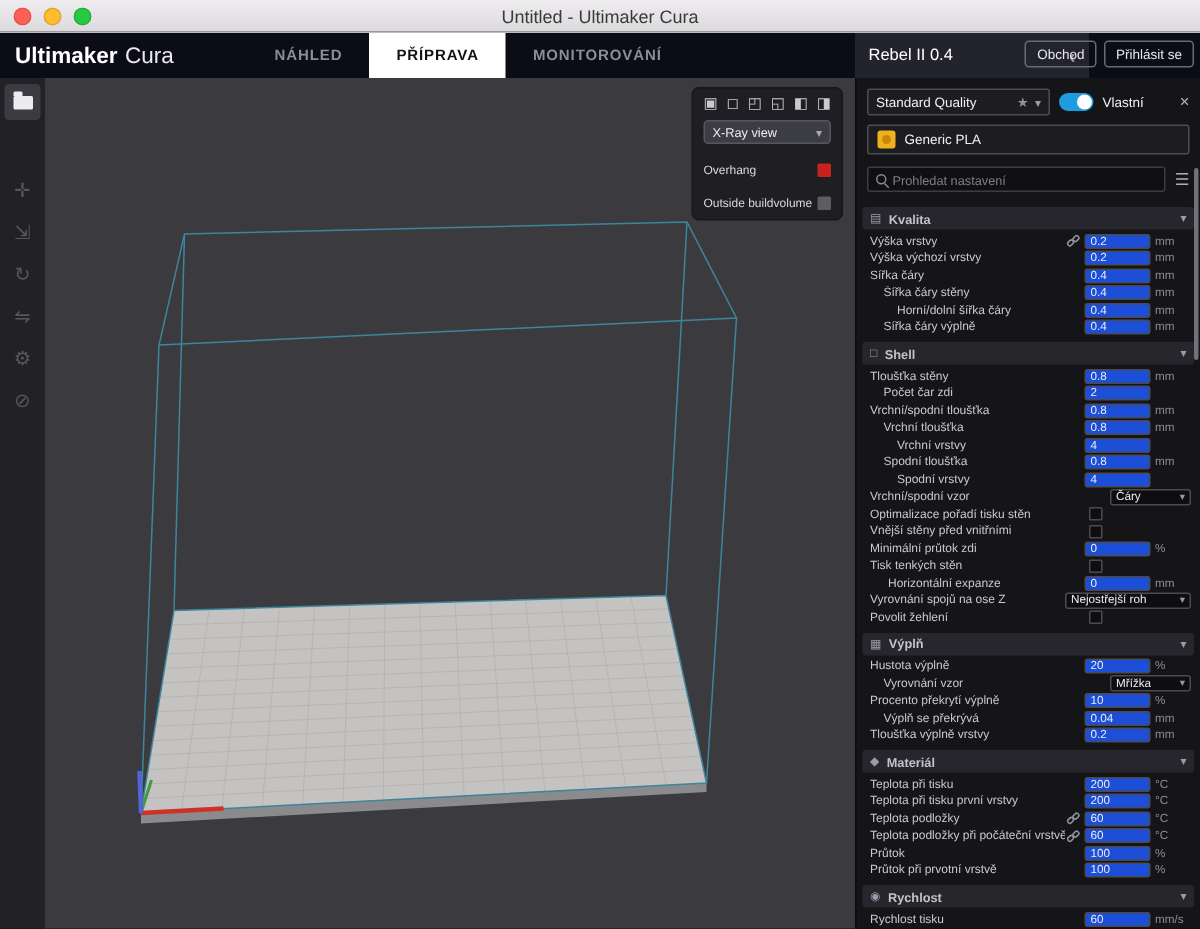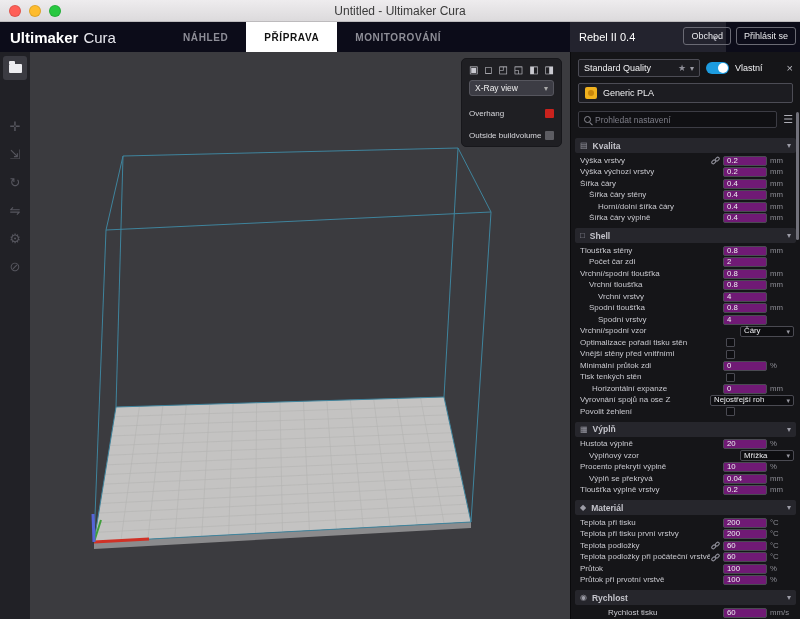--- a/index.html
+++ b/index.html
@@ -58,21 +58,21 @@
 .mag{width:7px;height:7px;border:1.2px solid #8b8b94;border-radius:50%;position:relative;flex:none}
 .mag:after{content:"";position:absolute;left:5px;top:5px;width:4px;height:1.2px;background:#8b8b94;transform:rotate(45deg);transform-origin:0 0}
 .hamb{color:#aeaeb6;font-size:11px}
 .section-header{height:15px;margin:4px 4px 2px;background:#26262c;border-radius:2px;display:flex;align-items:center;gap:5px;padding:0 5px;color:#c3c3ca;font-weight:700;font-size:8.5px}
 .sec-icon{color:#9c9ca6;font-size:8px;font-weight:400}
 .sec-chev{margin-left:auto;color:#9c9ca6;font-size:8px;font-weight:400}
 .setting-row{height:11.5px;display:flex;align-items:center;padding:0 6px 0 9px;color:#c9c9cf}
 .setting-row .lbl{flex:1;white-space:nowrap;overflow:hidden;font-size:8px;line-height:1}
 .ctrl{width:84px;flex:none;display:flex;align-items:center;justify-content:flex-end;gap:3px}
 .ctrl-cb{justify-content:flex-start;padding-left:16px}
-.valbox{width:44px;height:10px;background:#701a75;border:1px solid #4a4a52;border-radius:2px;color:#ededf0;font-size:7.8px;display:flex;align-items:center;padding:0 3px;line-height:1}
+.valbox{width:44px;height:10px;background:#1d4ed8;border:1px solid #4a4a52;border-radius:2px;color:#ededf0;font-size:7.8px;display:flex;align-items:center;padding:0 3px;line-height:1}
 .unit{width:24px;flex:none;color:#8d8d95;font-size:7.8px;line-height:1}
 .cbox{width:9px;height:9px;background:#0e0e11;border:1px solid #4a4a52;border-radius:1px}
 .selbox{width:54px;height:11px;background:#0e0e11;border:1px solid #4a4a52;border-radius:2px;color:#ededf0;font-size:7.8px;display:flex;align-items:center;padding:0 3px;line-height:1}
 .selbox.wide{width:84px}
 .selbox .chev{margin-left:auto;color:#9a9aa2;font-size:7px}
 .linkic{display:flex;align-items:center}
 .scrollthumb{position:absolute;right:1px;top:60px;width:3px;height:128px;background:#71717a;border-radius:2px}
 </style>
 </head>
 <body>
@@ -403,21 +403,21 @@
           <span class="sec-chev">▾</span>
         </div>
         <div class="setting-row">
           <span class="lbl" style="padding-left: 0px;">Hustota výplně</span>
           <span class="ctrl">
             <span class="valbox">20</span>
             <span class="unit">%</span>
           </span>
         </div>
         <div class="setting-row">
-          <span class="lbl" style="padding-left: 9px;">Výplňový vzor</span>
+          <span class="lbl" style="padding-left: 9px;">Vyrovnání vzor</span>
           <span class="ctrl">
             <span class="selbox">
               <span>Mřížka</span>
               <span class="chev">▾</span>
             </span>
           </span>
         </div>
         <div class="setting-row">
           <span class="lbl" style="padding-left: 0px;">Procento překrytí výplně</span>
           <span class="ctrl">
@@ -501,21 +501,21 @@
             <span class="valbox">100</span>
             <span class="unit">%</span>
           </span>
         </div>
         <div class="section-header">
           <span class="sec-icon">◉</span>
           <span class="sec-title">Rychlost</span>
           <span class="sec-chev">▾</span>
         </div>
         <div class="setting-row">
-          <span class="lbl" style="padding-left: 0px; margin-left: 28px;">Rychlost tisku</span>
+          <span class="lbl" style="padding-left: 0px;">Rychlost tisku</span>
           <span class="ctrl">
             <span class="valbox">60</span>
             <span class="unit">mm/s</span>
           </span>
         </div>
         <div class="setting-row"></div>
       </div>
     <div class="scrollthumb"></div>
   </div>
 </div>

